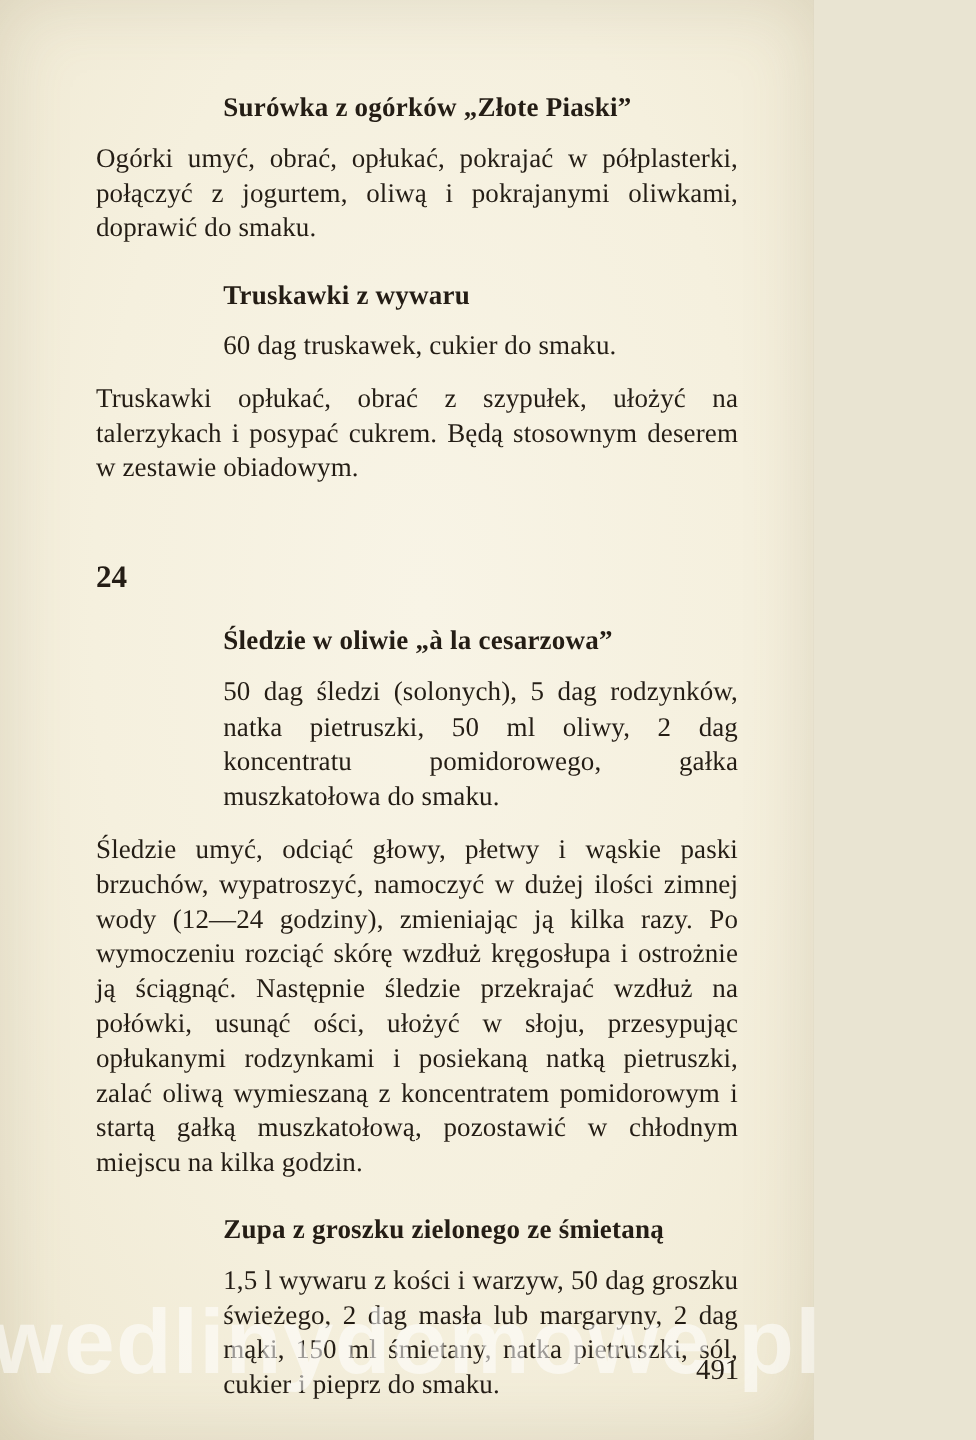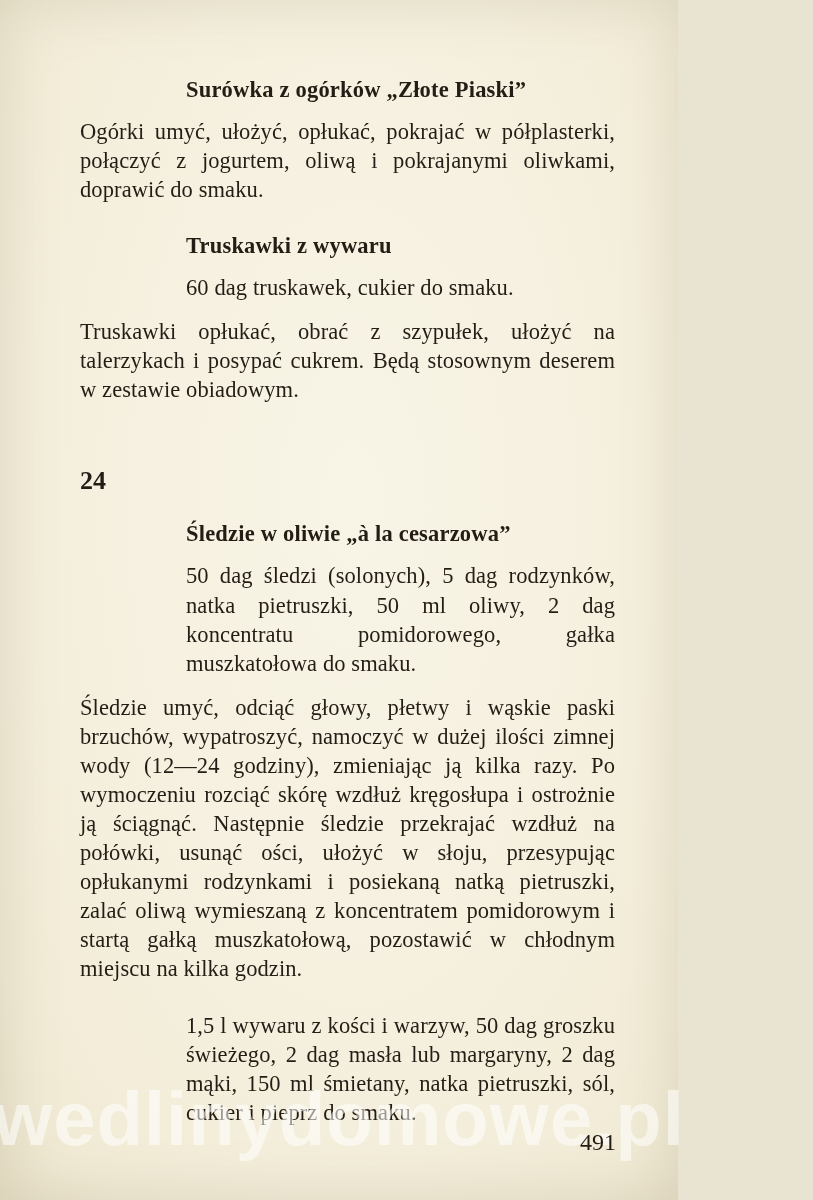--- a/index.html
+++ b/index.html
@@ -79,39 +79,40 @@
     text-align: center;
   }
 </style>
 </head>
 <body>
 
 <main class="book-page">
 
   <section>
     <h2 class="recipe-title">Surówka z ogórków „Złote Piaski”</h2>
-    <p class="instructions">Ogórki umyć, ułożyć, opłukać, pokrajać w półplasterki, połączyć z jogurtem, oliwą i pokrajanymi oliwkami, doprawić do smaku.</p>
+    <p class="instructions">Ogórki umyć, obrać, opłukać, pokrajać w półplasterki, połączyć z jogurtem, oliwą i pokrajanymi oliwkami, doprawić do smaku.</p>
   </section>
 
   <section>
     <h2 class="recipe-title">Truskawki z wywaru</h2>
     <p class="ingredients">60 dag truskawek, cukier do smaku.</p>
     <p class="instructions">Truskawki opłukać, obrać z szypułek, ułożyć na talerzykach i posypać cukrem. Będą stosownym deserem w zestawie obiadowym.</p>
   </section>
 
   <div class="menu-number">24</div>
 
 
   <section>
     <h2 class="recipe-title">Śledzie w oliwie „à la cesarzowa”</h2>
     <p class="ingredients">50 dag śledzi (solonych), 5 dag rodzynków, natka pietruszki, 50 ml oliwy, 2 dag koncentratu pomidorowego, gałka muszkatołowa do smaku.</p>
     <p class="instructions">Śledzie umyć, odciąć głowy, płetwy i wąskie paski brzuchów, wypatroszyć, namoczyć w dużej ilości zimnej wody (12—24 godziny), zmieniając ją kilka razy. Po wymoczeniu rozciąć skórę wzdłuż kręgosłupa i ostrożnie ją ściągnąć. Następnie śledzie przekrajać wzdłuż na połówki, usunąć ości, ułożyć w słoju, przesypując opłukanymi rodzynkami i posiekaną natką pietruszki, zalać oliwą wymieszaną z koncentratem pomidorowym i startą gałką muszkatołową, pozostawić w chłodnym miejscu na kilka godzin.</p>
   </section>
 
   <section>
+    <h2 class="recipe-title">Zupa z groszku zielonego ze śmietaną</h2>
     <p class="ingredients">1,5 l wywaru z kości i warzyw, 50 dag groszku świeżego, 2 dag masła lub margaryny, 2 dag mąki, 150 ml śmietany, natka pietruszki, sól, cukier i pieprz do smaku.</p>
   </section>
 
   <div class="watermark">wedlinydomowe.pl</div>
 
   <div class="page-number">491</div>
 
 </main>
 
 </body></html>

